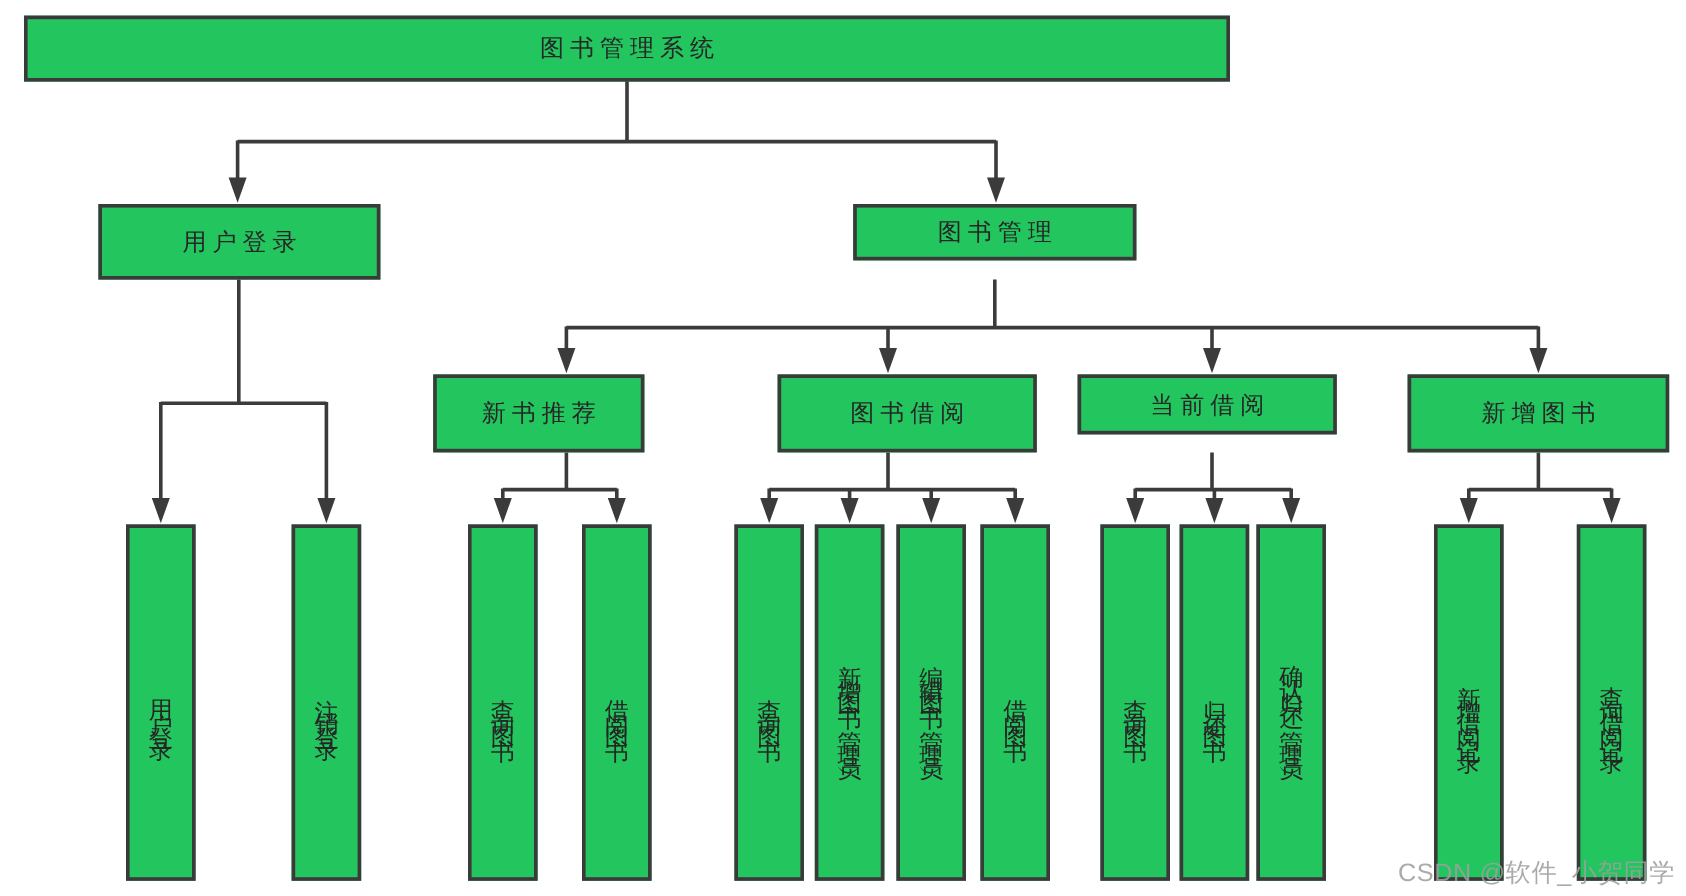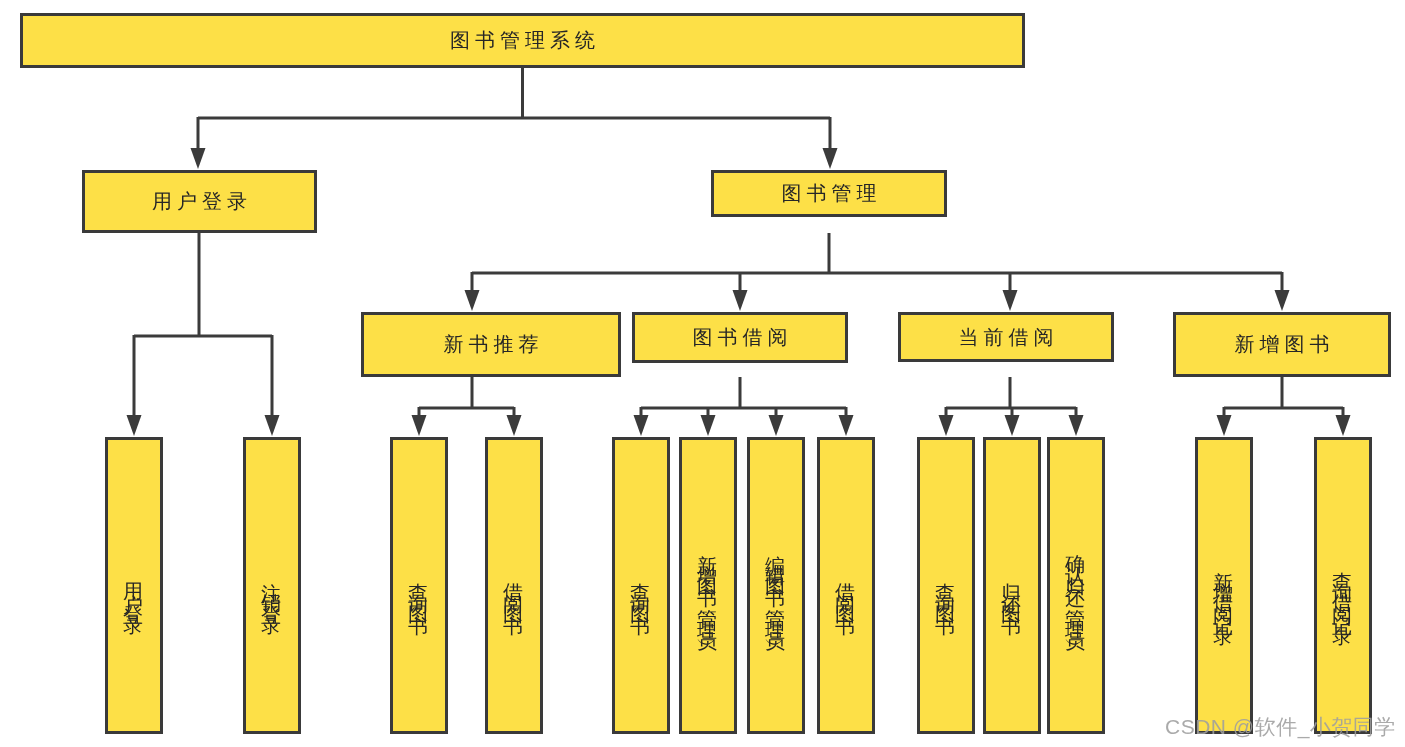--- a/index.html
+++ b/index.html
@@ -4,21 +4,21 @@
 <style>
   html,body{margin:0;padding:0;background:#ffffff;}
   .canvas{
     position:relative;width:1405px;height:747px;background:#ffffff;
     overflow:hidden;font-family:"Liberation Sans",sans-serif;
   }
   .wires{position:absolute;left:0;top:0;width:1405px;height:747px;}
   .wires path{stroke:#3b3b3b;stroke-width:3;fill:none;}
   .wires polygon{fill:#3b3b3b;stroke:none;}
   .box{
-    position:absolute;box-sizing:border-box;background:#fde047;
+    position:absolute;box-sizing:border-box;background:#22c55e;
     border:3px solid #3a3a3a;display:flex;align-items:center;justify-content:center;
     color:#262626;
   }
   .box.h span{font-size:20px;letter-spacing:5px;white-space:nowrap;padding-left:5px;}
   .box.v span{
     writing-mode:vertical-lr;font-size:20px;letter-spacing:11px;
     white-space:nowrap;padding-top:6px;
   }
   .watermark{
     position:absolute;left:1165px;top:713px;z-index:3;
@@ -84,24 +84,24 @@
     <span>图书管理系统</span>
   </div>
 
   <div class="box h" style="left:82px;top:170px;width:235px;height:63px">
     <span>用户登录</span>
   </div>
   <div class="box h" style="left:711px;top:170px;width:236px;height:47px">
     <span>图书管理</span>
   </div>
 
-  <div class="box h" style="left:361px;top:312px;width:260px;height:65px">
+  <div class="box h" style="left:361px;top:312px;width:176px;height:65px">
     <span>新书推荐</span>
   </div>
-  <div class="box h" style="left:632px;top:312px;width:216px;height:51px">
+  <div class="box h" style="left:648px;top:312px;width:216px;height:65px">
     <span>图书借阅</span>
   </div>
   <div class="box h" style="left:898px;top:312px;width:216px;height:50px">
     <span>当前借阅</span>
   </div>
   <div class="box h" style="left:1173px;top:312px;width:218px;height:65px">
     <span>新增图书</span>
   </div>
 
   <div class="box v" style="left:105px;top:437px;width:58px;height:297px">

